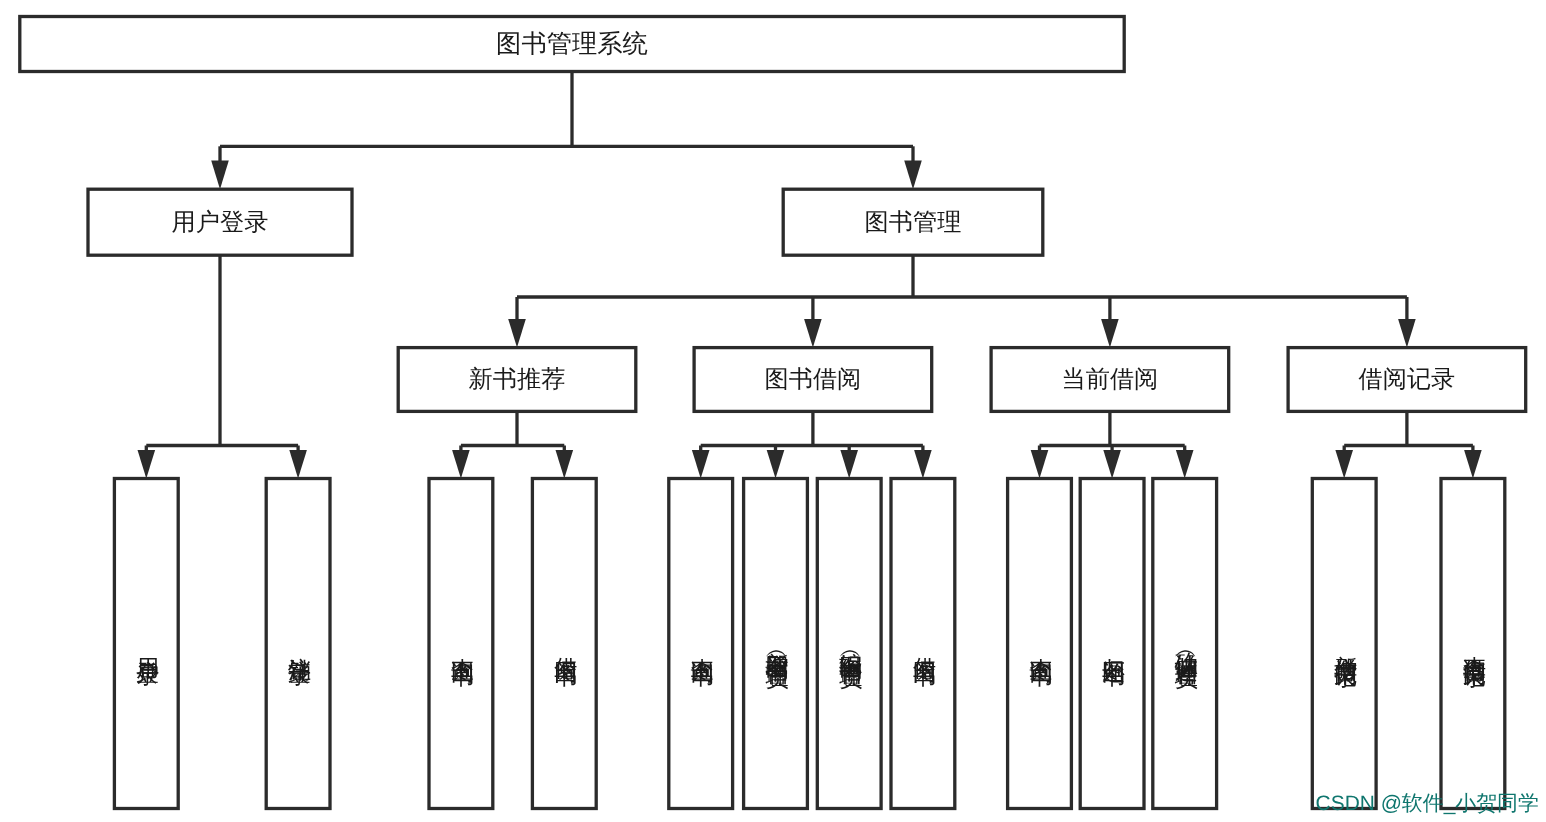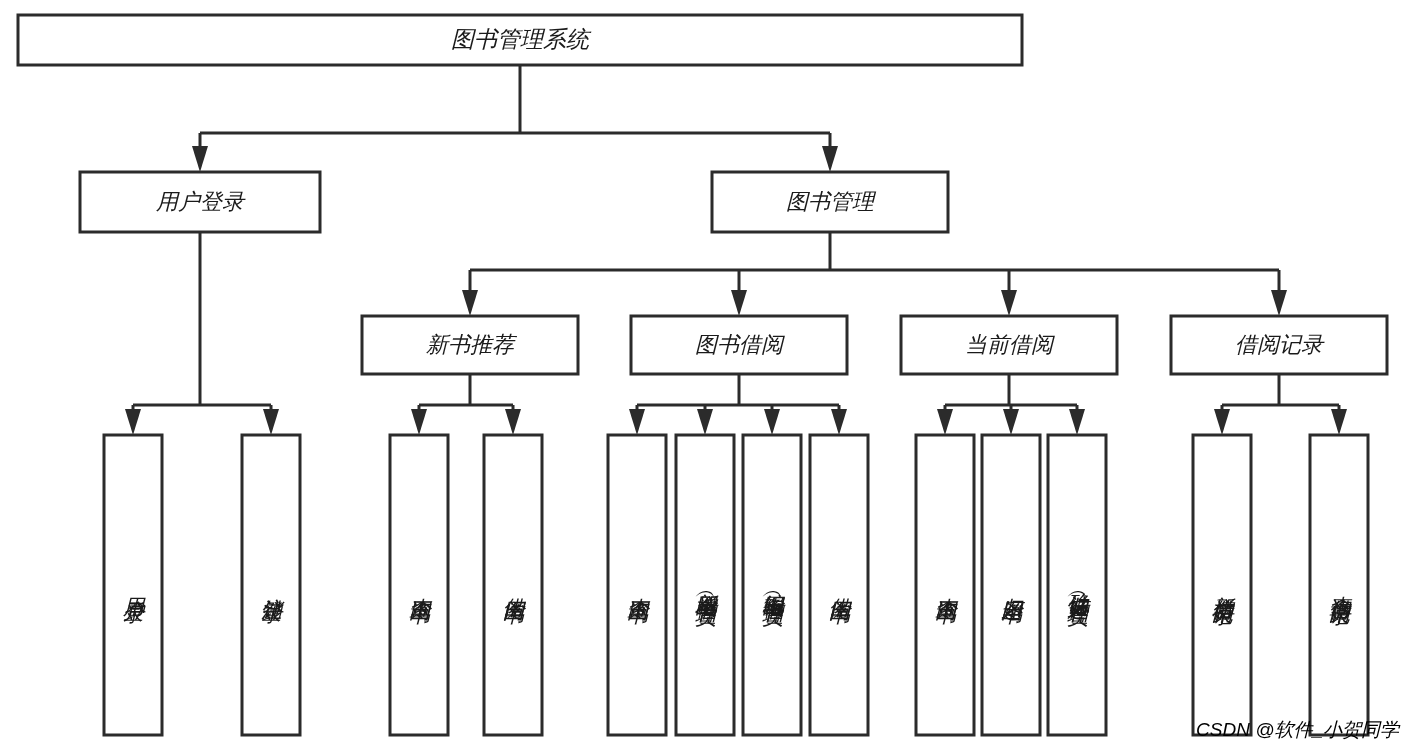--- a/index.html
+++ b/index.html
@@ -10,21 +10,20 @@
   }
   body {
     font-family: "Liberation Sans", "DejaVu Sans", sans-serif;
   }
   #diagram-root {
     position: relative;
     width: 1405px;
     height: 747px;
     background: #ffffff;
     overflow: hidden;
-    font-style: italic;
   }
   svg.diagram-svg {
     position: absolute;
     left: 0;
     top: 0;
     width: 1405px;
     height: 747px;
     display: block;
   }
   .node-box {
@@ -65,21 +64,21 @@
   .arrow-head {
     fill: #2b2b2b;
     stroke: none;
   }
   .watermark {
     position: absolute;
     right: 6px;
     bottom: 4px;
     font-family: "Liberation Sans", "DejaVu Sans", sans-serif;
     font-size: 19px;
-    color: #000000;
+    color: #0f766e;
     white-space: nowrap;
     pointer-events: none;
   }
 </style>
 </head>
 <body>
 
 <div id="diagram-root">
 
   <svg class="diagram-svg" id="diagram-svg" viewBox="0 0 1405 747" xmlns="http://www.w3.org/2000/svg">

